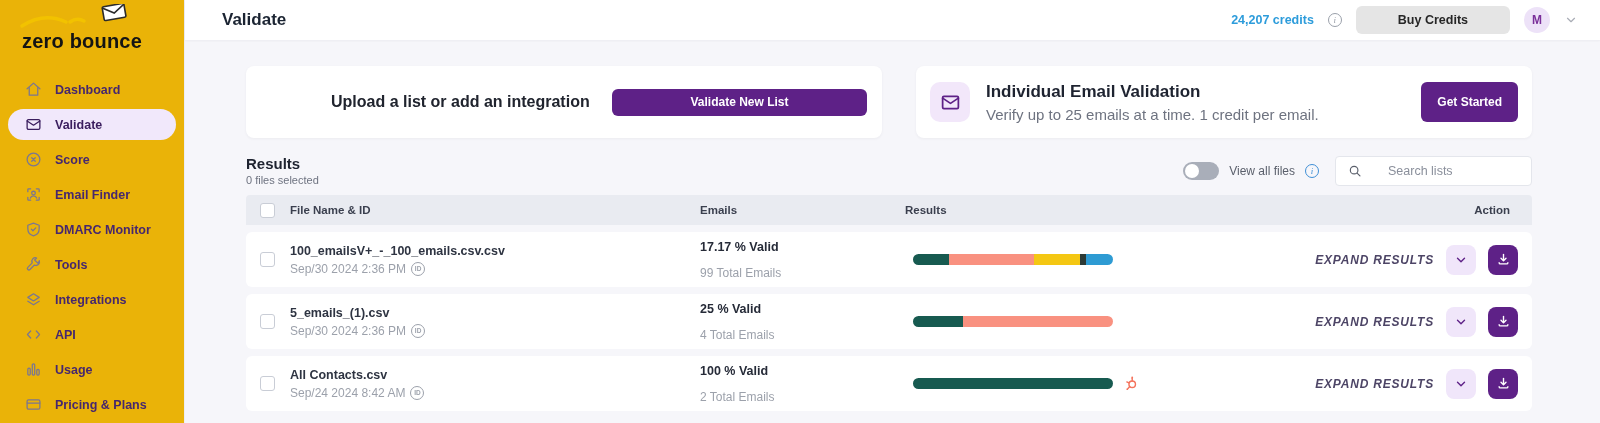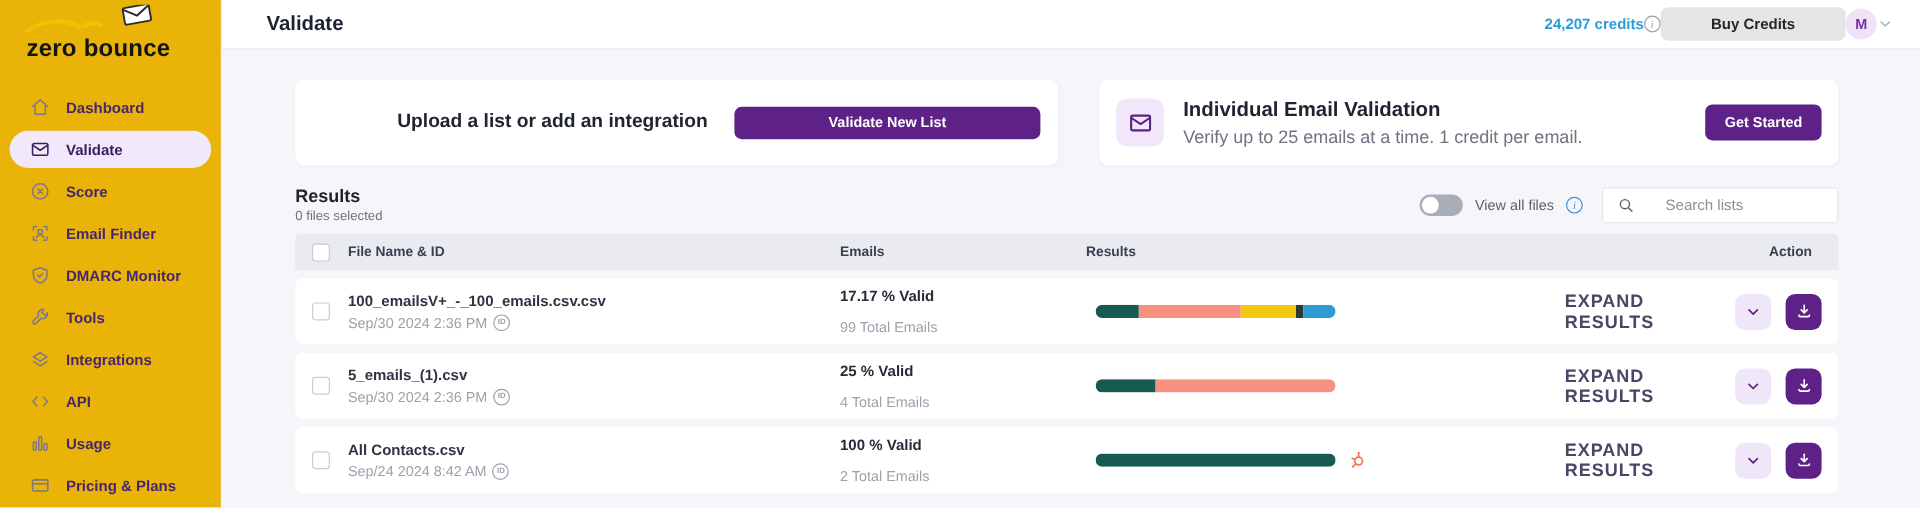--- a/index.html
+++ b/index.html
@@ -16,41 +16,41 @@
   .nav-item .nicon { width:18px; height:18px; color:#7B7790; display:flex; align-items:center; justify-content:center; flex-shrink:0; }
   .nav-item .nlabel { font-size:12.5px; font-weight:bold; color:#46276E; }
   .nav-item.active { background:#F1E8FB; }
   .nav-item.active .nicon { color:#3A1D5E; }
   .nav-item.active .nlabel { color:#3A1D5E; }
 
   
   .main { flex:1; display:flex; flex-direction:column; }
   .topbar { height:40px; background:#FFFFFF; display:flex; align-items:center; padding:0 22px 0 37px; box-shadow:0 1px 2px rgba(30,30,60,.05); }
   .page-title { font-size:17px; font-weight:bold; color:#1B2432; }
-  .topbar-right { margin-left:auto; display:flex; align-items:center; }
+  .topbar-right { margin-left:auto; display:flex; align-items:center; gap:14px; }
   .credits { font-size:12.5px; font-weight:bold; color:#2D9CDB; }
   .info-dot { width:14px; height:14px; border:1px solid #9AA0AA; border-radius:50%; color:#9AA0AA; font-size:9px; display:inline-flex; align-items:center; justify-content:center; font-style:italic; font-family:"Liberation Serif", serif; }
   .btn-yellow { background:#e5e5e5; border:none; border-radius:6px; height:28px; padding:0 42px; font-size:12.5px; font-weight:bold; color:#262626; cursor:pointer; font-family:inherit; }
   .avatar { width:26px; height:26px; border-radius:50%; background:#EDE2F8; color:#7A2F9A; font-size:12px; font-weight:bold; display:flex; align-items:center; justify-content:center; cursor:pointer; }
   .chev-gray { color:#A9ADB6; display:flex; cursor:pointer; }
 
   .content { padding:26px 68px 0 61px; }
 
   
   .cards-row { display:flex; gap:34px; }
   .card { background:#FFFFFF; border-radius:8px; height:72px; box-shadow:0 1px 3px rgba(30,30,60,.05); display:flex; align-items:center; }
   .card-upload { width:636px; padding:0 15px; }
   .upload-text { font-size:16px; font-weight:bold; color:#20242E; margin-left:70px; }
   .btn-purple { background:#5E2187; border:none; border-radius:6px; color:#FFFFFF; font-weight:bold; font-family:inherit; cursor:pointer; }
   .btn-validate { width:255px; height:27px; font-size:12px; margin-left:auto; }
   .card-single { flex:1; padding:0 14px; gap:16px; }
   .single-icon { width:40px; height:40px; border-radius:10px; background:#F2E7FA; color:#5E2187; display:flex; align-items:center; justify-content:center; flex-shrink:0; }
   .single-title { font-size:17px; font-weight:bold; color:#1E2330; }
   .single-sub { font-size:15px; color:#6E7380; margin-top:4px; }
-  .btn-get-started { height:30px; padding:0 16px; font-size:12px; margin-left:auto; }
+  .btn-get-started { height:40px; padding:0 16px; font-size:12px; margin-left:auto; }
 
   
   .results-head { display:flex; align-items:center; margin-top:17px; }
   .results-title { font-size:15px; font-weight:bold; color:#1E2330; }
   .results-sub { font-size:11px; color:#6E7380; margin-top:2px; }
   .results-controls { margin-left:auto; display:flex; align-items:center; gap:10px; }
   .toggle { width:36px; height:18px; border-radius:9px; background:#A9AEB9; position:relative; cursor:pointer; }
   .toggle .knob { position:absolute; left:2px; top:2px; width:14px; height:14px; border-radius:50%; background:#FFFFFF; }
   .view-all { font-size:12px; color:#5A5F6B; }
   .info-dot.blue { border-color:#3F8FD6; color:#3F8FD6; }
@@ -69,21 +69,21 @@
   .file-name { font-size:12.5px; font-weight:bold; color:#2E3442; }
   .file-date { font-size:12px; color:#9CA1AB; margin-top:4px; display:flex; align-items:center; gap:5px; }
   .id-badge { width:14px; height:14px; border:1px solid #9CA1AB; border-radius:50%; font-size:6.5px; font-weight:bold; color:#9CA1AB; display:inline-flex; align-items:center; justify-content:center; }
   .valid-txt { font-size:12.5px; font-weight:bold; color:#262B38; }
   .total-txt { font-size:12px; color:#9CA1AB; margin-top:12px; }
   .bar-wrap { display:flex; align-items:center; gap:10px; padding-left:8px; }
   .bar { width:200px; height:11px; border-radius:6px; overflow:hidden; display:flex; }
   .bar > div { height:100%; }
   .hub-icon { color:#F4735C; display:flex; }
   .action-cell { display:flex; align-items:center; justify-content:flex-end; gap:12px; padding-right:14px; }
-  .expand-lbl { font-size:15px; letter-spacing:.8px; font-weight:bold; color:#4D4566; cursor:pointer; }
+  .expand-lbl { font-size:12px; letter-spacing:.8px; font-weight:bold; color:#4D4566; cursor:pointer;font-style:italic; }
   .sq-btn { width:30px; height:30px; border-radius:8px; border:none; display:flex; align-items:center; justify-content:center; cursor:pointer; flex-shrink:0; }
   .sq-btn.light { background:#F0E6FA; color:#5E2187; }
   .sq-btn.dark { background:#5E2187; color:#FFFFFF; }
 </style>
 </head>
 <body>
 
 <aside class="sidebar">
   <div class="logo">
     <svg class="logo-swoosh" width="130" height="30" viewBox="0 0 130 30">

